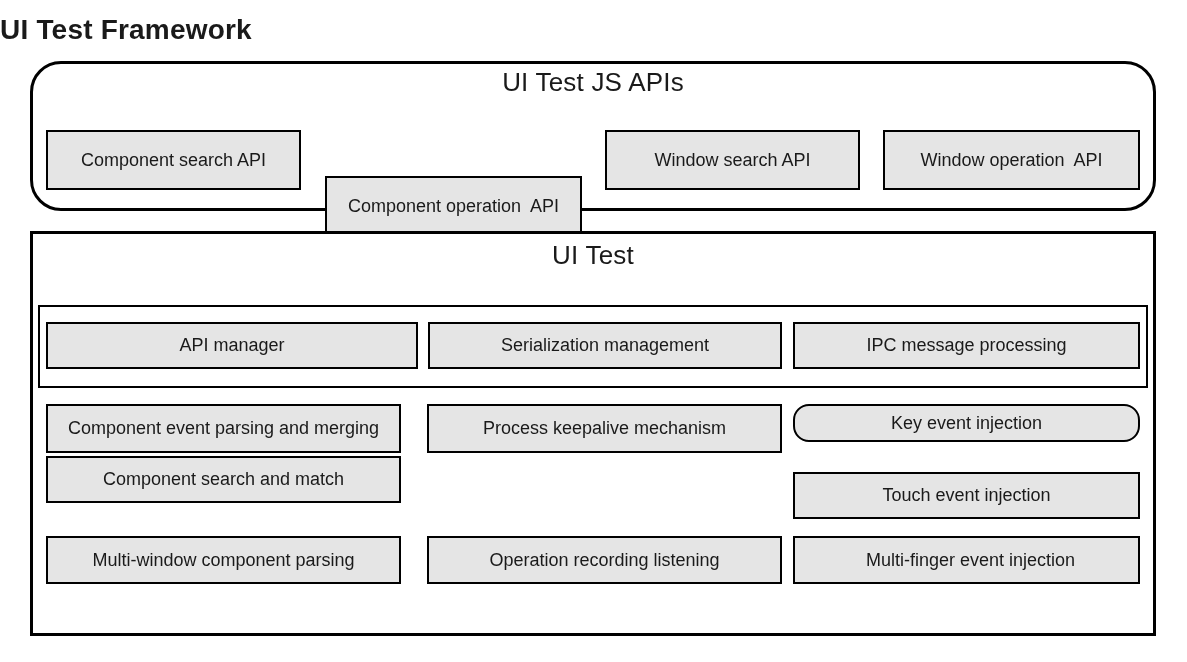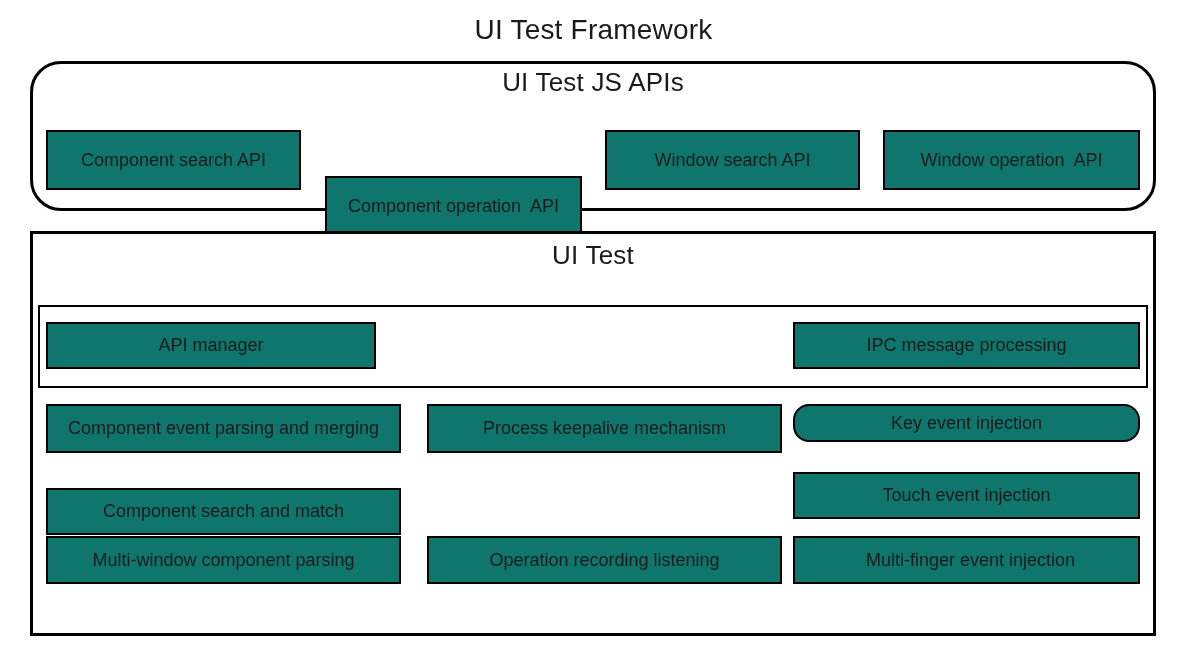--- a/index.html
+++ b/index.html
@@ -14,23 +14,22 @@
     background: #ffffff;
     font-family: "Liberation Sans", "DejaVu Sans", sans-serif;
     color: #1a1a1a;
     overflow: hidden;
   }
   .diagram-title {
     position: absolute;
     top: 14px;
     left: 0;
     width: 100%;
-    text-align: center;
     font-size: 28px;
-    font-weight: 400;
+    font-weight: 700;
     letter-spacing: 0.2px;
   }
   .section {
     position: absolute;
     left: 30px;
     width: 1126px;
     border: 3px solid #000000;
     box-sizing: border-box;
     background: #ffffff;
   }
@@ -51,21 +50,21 @@
     font-size: 26px;
     font-weight: 400;
     letter-spacing: 0.2px;
   }
   .section-js-apis .section-title { top: 3px; }
   .section-ui-test .section-title { top: 6px; }
   .box {
     position: absolute;
     border: 2px solid #000000;
     box-sizing: border-box;
-    background: #0f766e;
+    background: #e5e5e5;
     display: flex;
     align-items: center;
     justify-content: center;
     text-align: center;
     font-size: 18px;
     white-space: pre-wrap;
     line-height: 1.15;
   }
   .core-group {
     position: absolute;
@@ -94,31 +93,32 @@
 
     <div class="box" style="left:572px; top:66px; width:255px; height:60px;">Window search API</div>
 
     <div class="box" style="left:850px; top:66px; width:257px; height:60px;">Window operation  API</div>
   </div>
 
   <div class="section section-ui-test">
     <div class="section-title">UI Test</div>
 
     <div class="core-group">
-      <div class="box" style="left:6px; top:15px; width:330px; height:47px;">API manager</div>
+      <div class="box" style="left:6px; top:15px; width:372px; height:47px;">API manager</div>
 
+      <div class="box" style="left:388px; top:15px; width:354px; height:47px;">Serialization management</div>
 
       <div class="box" style="left:753px; top:15px; width:347px; height:47px;">IPC message processing</div>
     </div>
 
     <div class="box" style="left:13px; top:170px; width:355px; height:49px;">Component event parsing and merging</div>
     <div class="box" style="left:394px; top:170px; width:355px; height:49px;">Process keepalive mechanism</div>
     <div class="box" style="left:760px; top:170px; width:347px; height:38px;border-radius:16px;">Key event injection</div>
 
-    <div class="box" style="left:13px; top:254px; width:355px; height:47px;">Component search and match</div>
+    <div class="box" style="left:13px; top:222px; width:355px; height:47px;">Component search and match</div>
     <div class="box" style="left:760px; top:238px; width:347px; height:47px;">Touch event injection</div>
 
     <div class="box" style="left:13px; top:302px; width:355px; height:48px;">Multi-window component parsing</div>
     <div class="box" style="left:394px; top:302px; width:355px; height:48px;">Operation recording listening</div>
     <div class="box" style="left:760px; top:302px; width:347px; height:48px;padding-left:8px;">Multi-finger event injection</div>
   </div>
 
 </div>
 
 </body></html>

